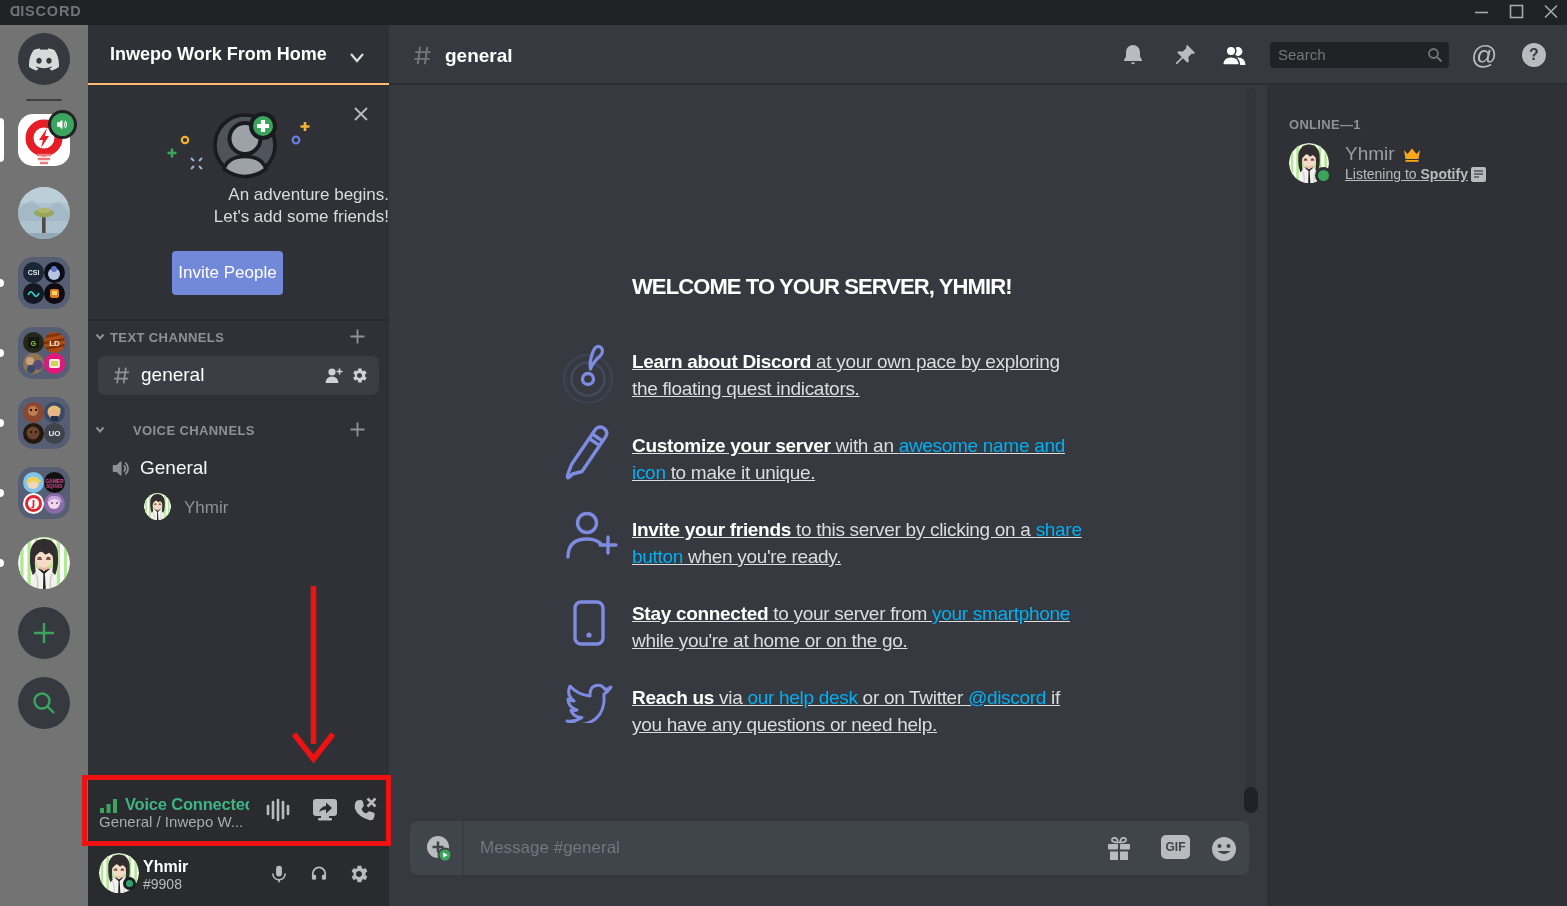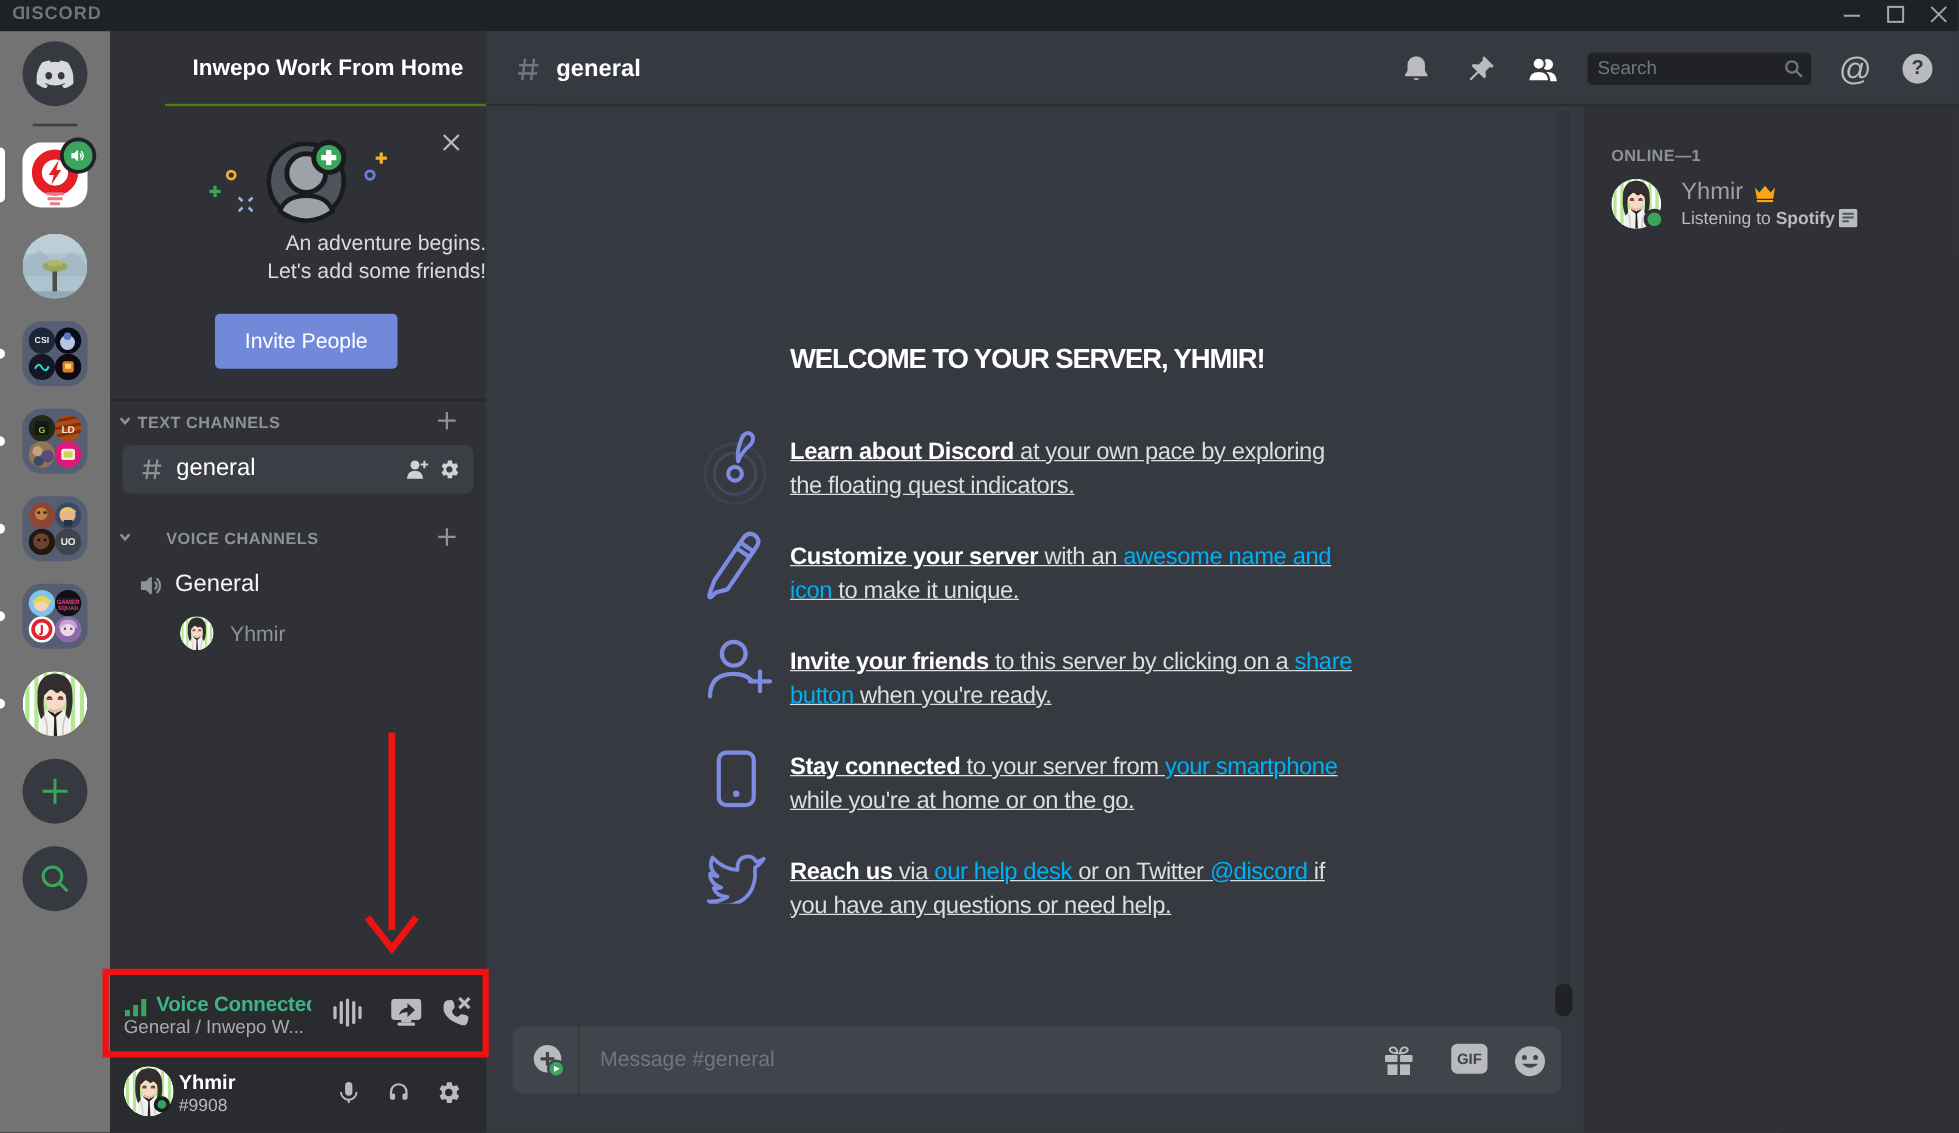--- a/index.html
+++ b/index.html
@@ -16,21 +16,21 @@
   .srv { position:absolute; left:18px; width:52px; height:52px; border-radius:50%;
     overflow:hidden; }
   .srv.sq { border-radius:15px; }
   .pill { position:absolute; left:-4px; width:8px; background:#fff; border-radius:4px; }
   .folder { position:absolute; left:18px; width:52px; height:52px; border-radius:15px;
     background:#555e73; }
   .mini { position:absolute; width:21px; height:21px; border-radius:50%; overflow:hidden;
     font-size:7px; font-weight:bold; text-align:center; line-height:21px; }
   
   #sidebar { left:88px; top:25px; width:301px; height:881px; background:#2f3136; }
-  #sbheader { left:88px; top:25px; width:301px; height:60px; border-bottom:2px solid #4d7c0f;margin-left:44px; }
+  #sbheader { left:88px; top:25px; width:301px; height:60px; border-bottom:2px solid #fdba74; }
   #sbheader .name { position:absolute; left:22px; top:19px; font-size:18px; font-weight:bold;
     color:#fff; }
   #invitepanel { left:88px; top:85px; width:301px; height:236px; border-bottom:2px solid #26282c; }
   .secthead { position:absolute; font-size:13px; font-weight:bold; color:#8e9297;
     letter-spacing:0.4px; }
   
   #userarea { left:88px; top:775px; width:301px; height:131px; background:#292b2f; }
   
   #mainheader { left:389px; top:25px; width:1178px; height:60px; background:#36393f;
     border-bottom:2px solid #2b2d31; }
@@ -264,21 +264,21 @@
       <circle cx="175" cy="16" r="12" fill="#3ba55d" stroke="#1a1b1e" stroke-width="4"></circle>
       <path d="M175 10 L175 22 M169 16 L181 16" stroke="#fff" stroke-width="4.2"></path>
       <circle cx="97" cy="30" r="3.2" fill="none" stroke="#f0b232" stroke-width="2.2"></circle>
       <path d="M84 38.5 L84 47.5 M79.5 43 L88.5 43" stroke="#3ba55d" stroke-width="2.6"></path>
       <path d="M103 48 l3 3 m5 5 l3 3 m0 -11 l-3 3 m-5 5 l-3 3" stroke="#9fb3d8" stroke-width="2"></path>
       <path d="M217 12 L217 21 M212.5 16.5 L221.5 16.5" stroke="#f0b232" stroke-width="2.6"></path>
       <circle cx="208" cy="30" r="3.4" fill="none" stroke="#6a7fdc" stroke-width="2.2"></circle>
     </svg>
     <div class="abs" style="left:0; top:99px; width:301px; text-align:right; font-size:17px;
       line-height:22px; color:#d9dadb;">An adventure begins.<br>Let's add some friends!</div>
-    <div class="abs" style="left:84px; top:166px; width:146px; height:44px; background:#7289da;
+    <div class="abs" style="left:84px; top:166px; width:111px; height:44px; background:#7289da;
       border-radius:4px; color:#fff; font-size:17px; text-align:center; line-height:44px;">Invite People</div>
   </div>
   <div class="abs" id="channels" style="left:88px; top:302px; width:301px; height:300px;text-align:right;">
 
     <svg class="abs" style="left:7px;top:31px" width="10" height="8" viewBox="0 0 10 8">
         <path d="M1.5 1.5 L5 5.5 L8.5 1.5" stroke="#8e9297" stroke-width="2" fill="none"></path>
       </svg>
     <div class="secthead" style="left:22px; top:28px;">TEXT CHANNELS</div>
     <svg class="abs" style="left:262px;top:27px" width="15" height="15" viewBox="0 0 15 15">
         <path d="M7.5 0.5 L7.5 14.5 M0.5 7.5 L14.5 7.5" stroke="#8e9297" stroke-width="1.8"></path>
@@ -470,21 +470,21 @@
       <svg width="40" height="40" viewBox="0 0 40 40">
           <use href="#yh"></use>
         </svg>
     </div>
     <div class="abs" style="left:48px; top:82px; width:17px; height:17px; border-radius:50%; background:#3ba55d; border:3px solid #2f3136;"></div>
     <div class="abs" style="left:78px; top:58px; font-size:19px; color:#9d9fa4;">Yhmir</div>
     <svg class="abs" style="left:136px;top:62px" width="18" height="15" viewBox="0 0 18 15">
       <path d="M1 3 L4.5 7 L9 1.5 L13.5 7 L17 3 L15.5 12 L2.5 12 Z" fill="#faa61a"></path>
       <rect x="2.5" y="13" width="13" height="1.8" fill="#faa61a"></rect>
     </svg>
-    <div class="abs" style="left:78px; top:81px; font-size:14px; color:#b9bbbe;">Listening to <b>Spotify</b></div>
+    <div class="abs" style="left:78px; top:81px; font-size:14px; color:#b9bbbe;text-decoration:underline;">Listening to <b>Spotify</b></div>
     <svg class="abs" style="left:204px;top:82px" width="15" height="15" viewBox="0 0 15 15">
       <rect x="0" y="0" width="15" height="15" rx="2" fill="#b9bbbe"></rect>
       <path d="M3 4 L12 4 M3 7 L12 7 M3 10 L8 10" stroke="#4f545c" stroke-width="1.6"></path>
     </svg>
   </div>
   <div class="abs" id="annotations">
     <div class="abs" id="redrect"></div>
     <svg class="abs" id="redarrow" style="left:285px;top:582px" width="60" height="185" viewBox="0 0 60 185">
       <line x1="28.5" y1="4" x2="28.5" y2="162" stroke="#ee1212" stroke-width="5.5"></line>
       <path d="M9 152 L28.5 177 L48 152" fill="none" stroke="#ee1212" stroke-width="5.5"></path>

